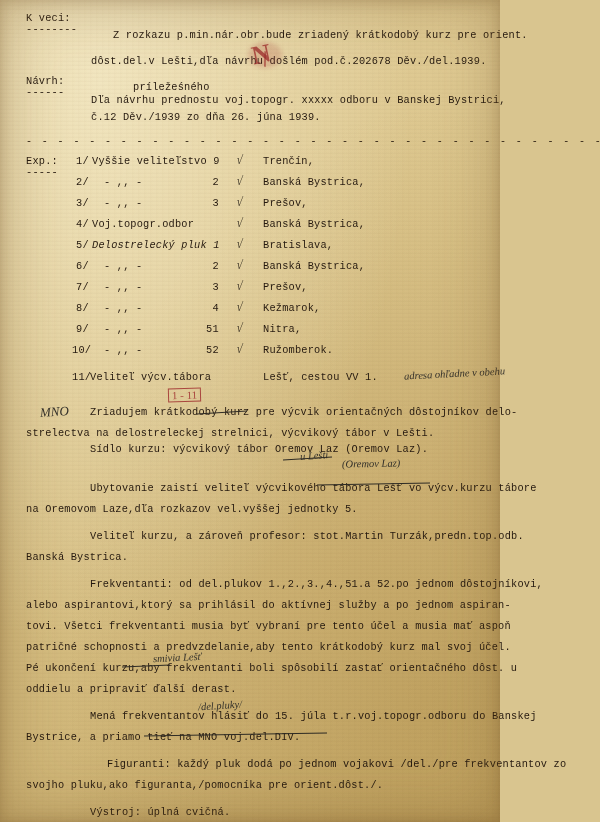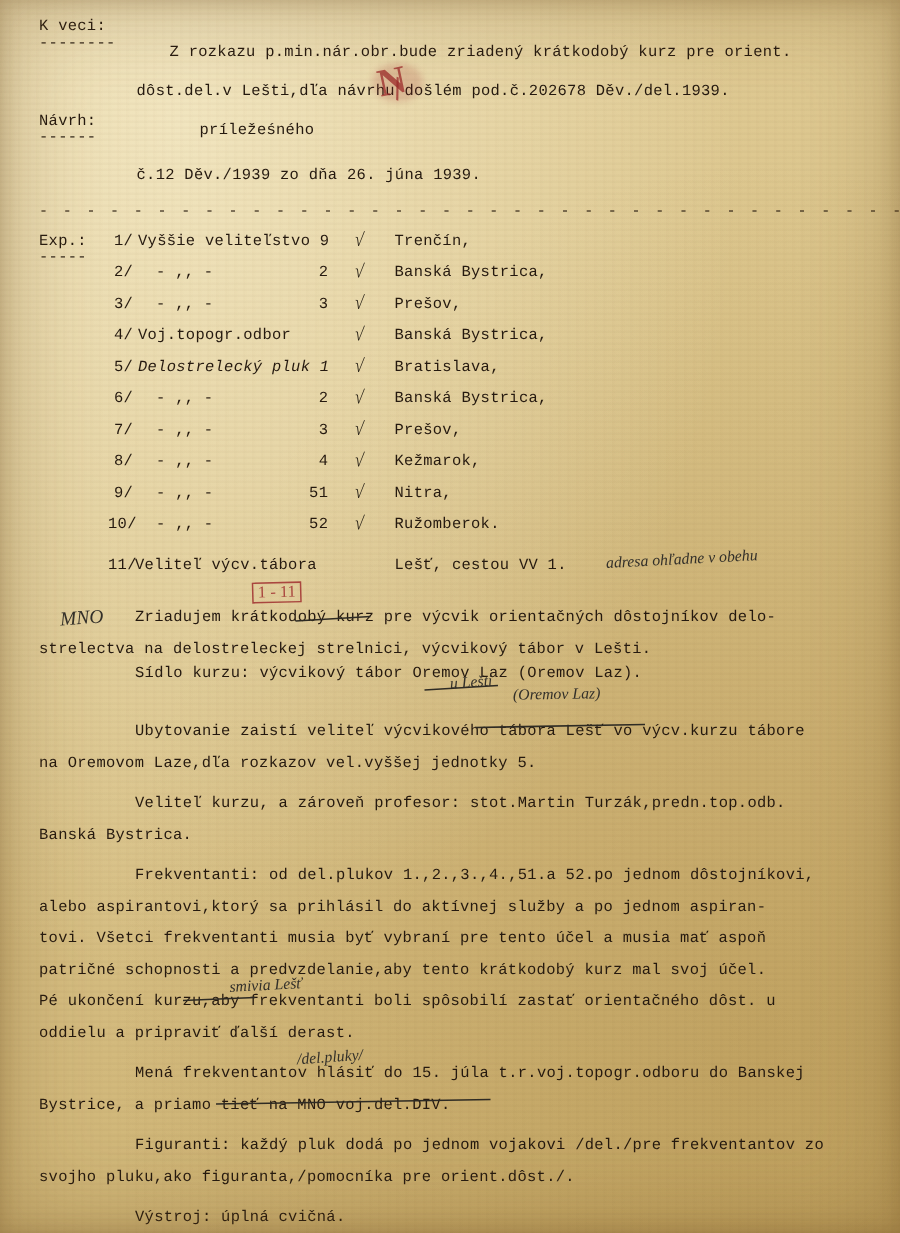--- a/index.html
+++ b/index.html
@@ -8,21 +8,21 @@
   }
   body {
     width: 600px;
     height: 822px;
     background: #d9c58f;
     font-family: "Liberation Mono", monospace;
     overflow: hidden;
   }
   .page {
     position: relative;
-    width: 600px;
+    width: 500px;
     height: 822px;
     background:
       radial-gradient(ellipse at 20% 10%, rgba(255,250,225,0.55), rgba(255,250,225,0) 55%),
       radial-gradient(ellipse at 85% 85%, rgba(160,120,50,0.30), rgba(160,120,50,0) 60%),
       linear-gradient(160deg, #e3cf9b 0%, #dcc68d 35%, #d3ba7d 70%, #c9ae6d 100%);
     box-sizing: border-box;
     padding: 16px;
     color: #2a2016;
   }
   .grain {
@@ -106,20 +106,21 @@
 <div class="page">
 
   <div class="txt" style="left:26px; top:12px;">K veci:</div>
   <div class="txt" style="left:26px; top:23px;">--------</div>
   <div class="txt" style="left:113px; top:29px;">Z rozkazu p.min.nár.obr.bude zriadený krátkodobý kurz pre orient.</div>
   <div class="txt" style="left:91px; top:55px;">dôst.del.v Lešti,dľa návrhu došlém pod.č.202678 Děv./del.1939.</div>
 
   <div class="txt" style="left:26px; top:75px;">Návrh:</div>
   <div class="txt" style="left:26px; top:86px;">------</div>
   <div class="txt" style="left:133px; top:81px;">príležeśného</div>
+  <div class="txt" style="left:91px; top:94px;">Dľa návrhu prednostu voj.topogr. xxxxx odboru v Banskej Bystrici,</div>
   <div class="txt" style="left:91px; top:111px;">č.12 Děv./1939 zo dňa 26. júna 1939.</div>
 
   <div class="hr-dash" style="left:26px; top:136px;">- - - - - - - - - - - - - - - - - - - - - - - - - - - - - - - - - - - - - - -</div>
 
   <div class="redmark" style="left:252px; top:40px;">N</div>
   <div class="redmark" style="left:262px; top:46px; font-size:22px; transform:rotate(20deg);">\</div>
   <div class="smudge" style="left:248px; top:42px; width:34px; height:26px; background:rgba(160,45,45,0.18); filter:blur(2px);"></div>
 
   <div class="txt" style="left:26px; top:155px;">Exp.:</div>
   <div class="txt" style="left:26px; top:166px;">-----</div>
@@ -202,21 +203,21 @@
   <div class="txt" style="left:26px; top:620px;">tovi. Všetci frekventanti musia byť vybraní pre tento účel a musia mať aspoň</div>
   <div class="txt" style="left:26px; top:641px;">patričné schopnosti a predvzdelanie,aby tento krátkodobý kurz mal svoj účel.</div>
   <div class="txt" style="left:26px; top:662px;">Pé ukončení kurzu,aby frekventanti boli spôsobilí zastať orientačného dôst. u</div>
   <div class="txt" style="left:26px; top:683px;">oddielu a pripraviť ďalší derast.</div>
   <div class="handnote" style="left:153px; top:652px; transform:rotate(-3deg);">smivia Lešť</div>
 
   <div class="txt" style="left:90px; top:710px;">Mená frekventantov hlásiť do 15. júla t.r.voj.topogr.odboru do Banskej</div>
   <div class="txt" style="left:26px; top:731px;">Bystrice, a priamo tieť na MNO voj.del.DIV.</div>
   <div class="handnote" style="left:198px; top:700px; transform:rotate(-4deg);">/del.pluky/</div>
 
-  <div class="txt" style="left:90px; top:758px;">Figuranti: každý pluk dodá po jednom vojakovi /del./pre frekventantov zo</div>
+  <div class="txt" style="left:107px; top:758px;">Figuranti: každý pluk dodá po jednom vojakovi /del./pre frekventantov zo</div>
   <div class="txt" style="left:26px; top:779px;">svojho pluku,ako figuranta,/pomocníka pre orient.dôst./.</div>
 
   <div class="txt" style="left:90px; top:806px;">Výstroj: úplná cvičná.</div>
 
   <svg style="position:absolute; left:0; top:0; width:600px; height:822px; pointer-events:none;">
     <line x1="283" y1="460" x2="332" y2="457" stroke="#2e2b24" stroke-width="1.1"></line>
     <line x1="317" y1="485" x2="430" y2="483" stroke="#2e2b24" stroke-width="1.1"></line>
     <line x1="122" y1="667" x2="170" y2="665" stroke="#2e2b24" stroke-width="1.0"></line>
     <line x1="144" y1="736" x2="327" y2="733" stroke="#2e2b24" stroke-width="1.0"></line>
     <line x1="197" y1="414" x2="247" y2="411" stroke="#2e2b24" stroke-width="1.0"></line>

